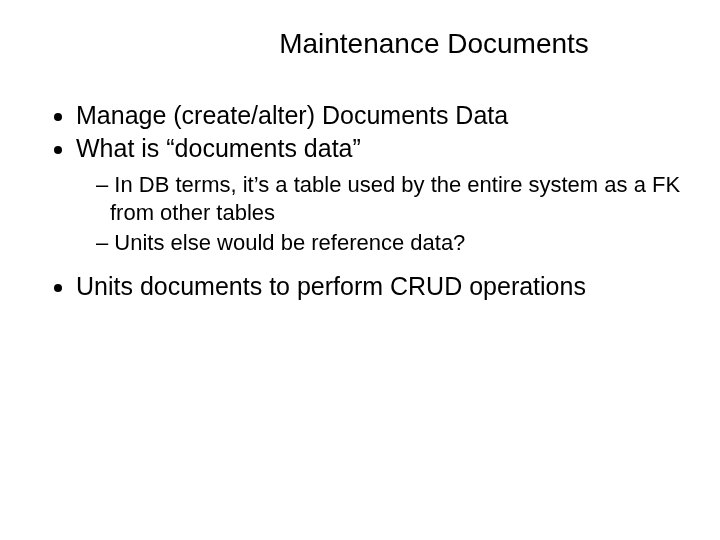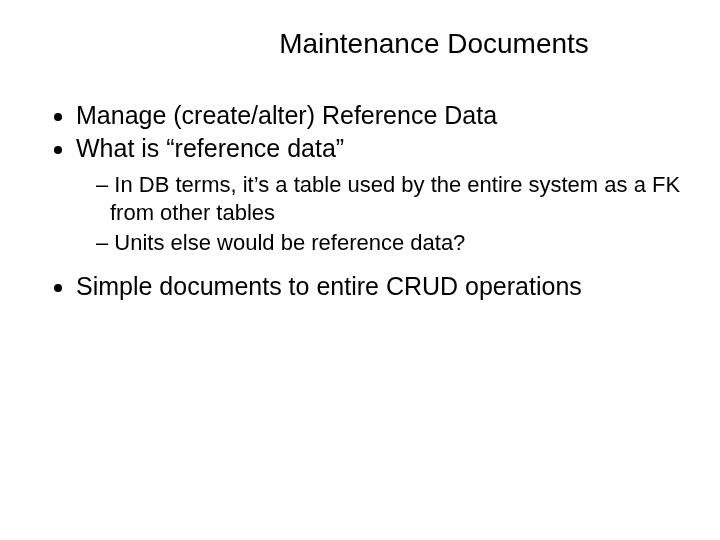--- a/index.html
+++ b/index.html
@@ -50,23 +50,23 @@
     content: "– ";
   }
 </style>
 </head>
 <body>
 
 <div class="slide">
   <h1 class="title">Maintenance Documents</h1>
 
   <ul class="level1">
-    <li>Manage (create/alter) Reference Data</li>
+    <li>Manage (create/alter) Documents Data</li>
     <li>
-      <span>What is “reference data”</span>
+      <span>What is “documents data”</span>
       <ul class="level2">
         <li>In DB terms, it’s a table used by the entire system as a FK from other tables</li>
         <li>Units else would be reference data?</li>
       </ul>
     </li>
-    <li>Simple documents to entire CRUD operations</li>
+    <li>Units documents to perform CRUD operations</li>
   </ul>
 </div>
 
 </body></html>

